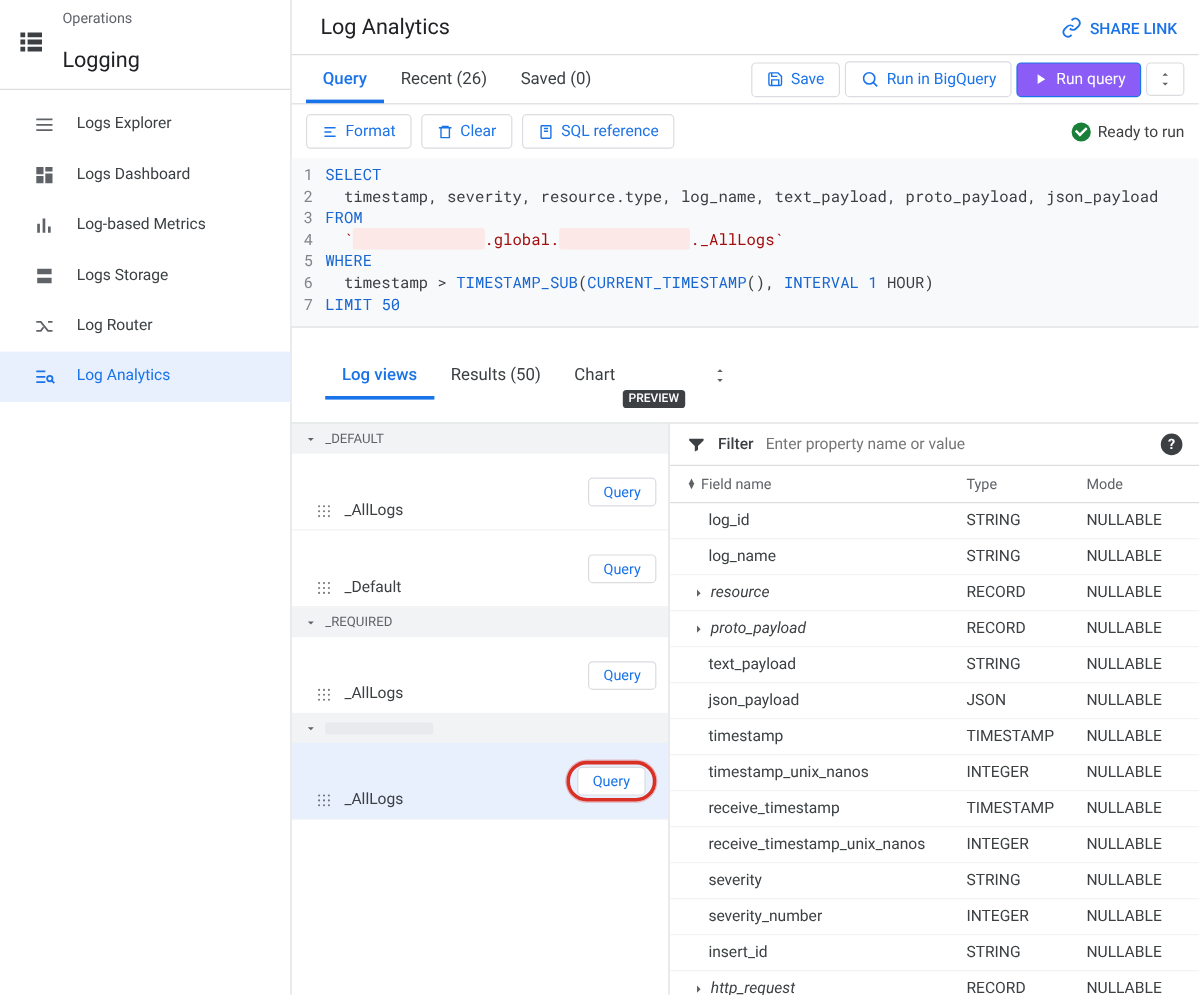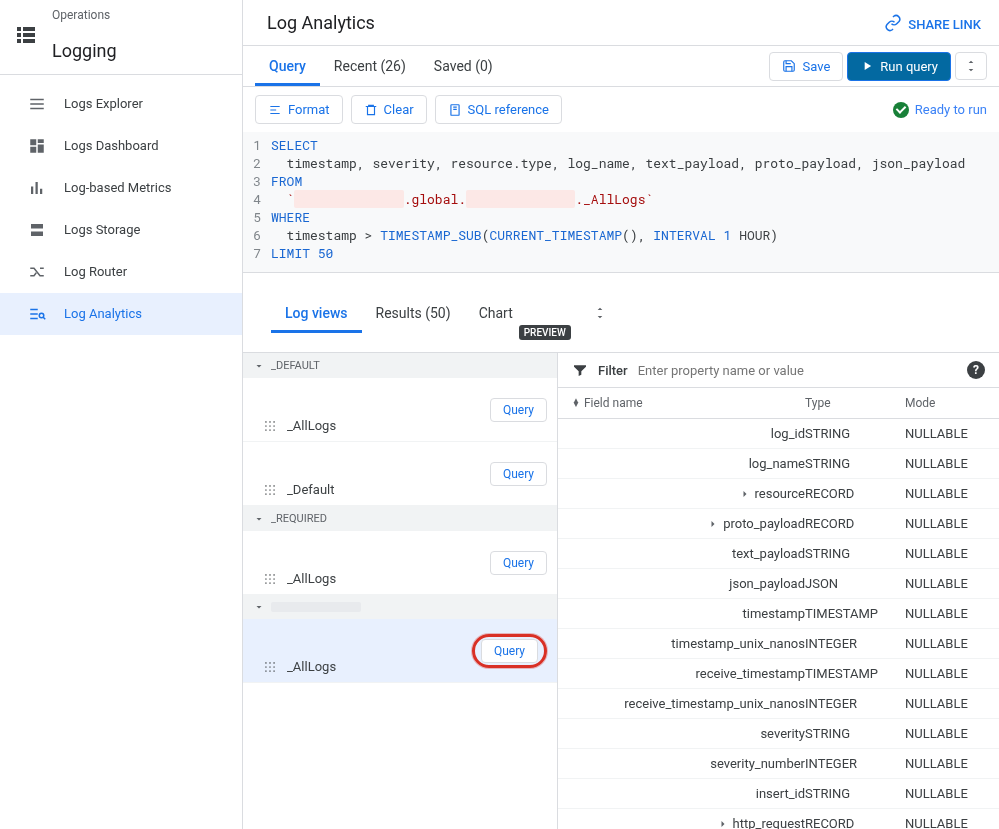--- a/index.html
+++ b/index.html
@@ -19,24 +19,24 @@
 .main { flex: 1; display: flex; flex-direction: column; min-width: 0; }
 .topbar { display: flex; align-items: center; justify-content: space-between; padding: 12px 18px 12px 24px; border-bottom: 1px solid #dadce0; }
 .topbar h1 { font-size: 18px; font-weight: 400; color: #202124; }
 .share { color: #1a73e8; font-weight: 500; font-size: 13px; display: flex; align-items: flex-end; gap: 6px; cursor: pointer; }
 .tabbar { display: flex; align-items: center; border-bottom: 1px solid #dadce0; padding: 0 12px; gap: 4px; }
 .tabbar .tabs { display: flex; }
 .tab { padding: 12px 14px; color: #3c4043; cursor: pointer; font-size: 14px; }
 .tab.active { color: #1a73e8; border-bottom: 3px solid #1a73e8; padding-bottom: 9px; font-weight: 500; }
 .tabbar .spacer { flex: 1; }
 .btn { border: 1px solid #dadce0; background: #fff; color: #1a73e8; padding: 6px 12px; border-radius: 4px; font-size: 13px; display: inline-flex; align-items: center; gap: 6px; cursor: pointer; font-family: inherit; }
-.btn.primary { background: #0369a1; color: #fff; border-color: #1a73e8; }
+.btn.primary { background: #8b5cf6; color: #fff; border-color: #1a73e8; }
 .iconbtn { border: 1px solid #dadce0; background: #fff; padding: 6px 8px; border-radius: 4px; cursor: pointer; color: #5f6368; }
 .toolbar { display: flex; align-items: center; padding: 8px 12px; gap: 8px; }
-.toolbar .right { margin-left: auto; display: flex; align-items: center; gap: 6px; color: #3b82f6; font-size: 13px; }
+.toolbar .right { margin-left: auto; display: flex; align-items: flex-end; gap: 6px; color: #404040; font-size: 13px; }
 .checkcircle { width: 16px; height: 16px; background: #188038; border-radius: 50%; position: relative; }
 .checkcircle:after { content: ""; position: absolute; left: 5px; top: 2px; width: 4px; height: 7px; border: solid #fff; border-width: 0 2px 2px 0; transform: rotate(45deg); }
 .editor { background: #f8f9fa; font-family: 'Roboto Mono', Menlo, monospace; font-size: 13px; padding: 4px 0 10px; }
 .line { display: flex; }
 .ln { width: 28px; text-align: right; color: #80868b; padding-right: 10px; }
 .code { white-space: pre; }
 .kw { color: #1967d2; }
 .fn { color: #1967d2; }
 .str { color: #a50e0e; }
 .num { color: #1967d2; }
@@ -56,22 +56,22 @@
 .highlight-ring { border: 3px solid #d93025; border-radius: 22px; padding: 2px 6px; box-shadow: 0 0 0 1px rgba(217,48,37,0.3); }
 .schema { flex: 1; display: flex; flex-direction: column; min-width: 0; overflow-y: auto; }
 .filterrow { display: flex; align-items: center; padding: 8px 14px; gap: 10px; border-bottom: 1px solid #dadce0; }
 .filterrow input { border: none; outline: none; flex: 1; font-size: 13px; font-family: inherit; }
 .helpicon { width: 18px; height: 18px; background: #3c4043; color: #fff; border-radius: 50%; display: flex; align-items: center; justify-content: center; font-size: 12px; font-weight: bold; cursor: pointer; }
 .schemahdr { display: flex; padding: 8px 14px; color: #5f6368; font-size: 12px; border-bottom: 1px solid #dadce0; align-items: center; }
 .col-name { flex: 1; display: flex; align-items: center; gap: 4px; }
 .col-type { width: 100px; }
 .col-mode { width: 80px; }
 .schemarow { display: flex; padding: 7px 14px; border-bottom: 1px solid #f1f3f4; font-size: 13px; align-items: center; }
-.schemarow .col-name { padding-left: 18px; display: flex; align-items: center; gap: 4px; justify-content: flex-end; }
-.schemarow.expandable .col-name { padding-left: 4px; }
+.schemarow .col-name { padding-left: 18px; display: flex; align-items: center; gap: 4px; }
+.schemarow.expandable .col-name { padding-left: 4px; font-style: italic; }
 .expcaret { width: 12px; color: #5f6368; }
 .sorticon { display: inline-flex; flex-direction: column; line-height: 4px; font-size: 8px; color: #5f6368; }
 svg { display: block; }
 </style>
 </head>
 <body>
 
 <div class="app">
   <aside class="sidebar">
     <div class="brand">
@@ -156,20 +156,27 @@
         <div class="tab">Recent (26)</div>
         <div class="tab">Saved (0)</div>
       </div>
       <div class="spacer"></div>
       <button class="btn">
         <svg width="14" height="14" viewBox="0 0 24 24" fill="none" stroke="currentColor" stroke-width="2">
             <path d="M19 21H5a2 2 0 0 1-2-2V5a2 2 0 0 1 2-2h11l5 5v11a2 2 0 0 1-2 2z"></path>
             <path d="M17 21v-8H7v8M7 3v5h8"></path>
           </svg>
         <span>Save</span>
+      </button>
+      <button class="btn">
+        <svg width="16" height="16" viewBox="0 0 24 24" fill="none" stroke="currentColor" stroke-width="2">
+            <circle cx="11" cy="11" r="7"></circle>
+            <path d="M16 16l5 5"></path>
+          </svg>
+        <span>Run in BigQuery</span>
       </button>
       <button class="btn primary">
         <svg width="14" height="14" viewBox="0 0 24 24" fill="currentColor">
             <path d="M8 5v14l11-7z"></path>
           </svg>
         <span>Run query</span>
       </button>
       <button class="iconbtn">
         <svg width="14" height="14" viewBox="0 0 24 24" fill="currentColor">
             <path d="M12 3l4 4H8zM12 21l-4-4h8z"></path>

